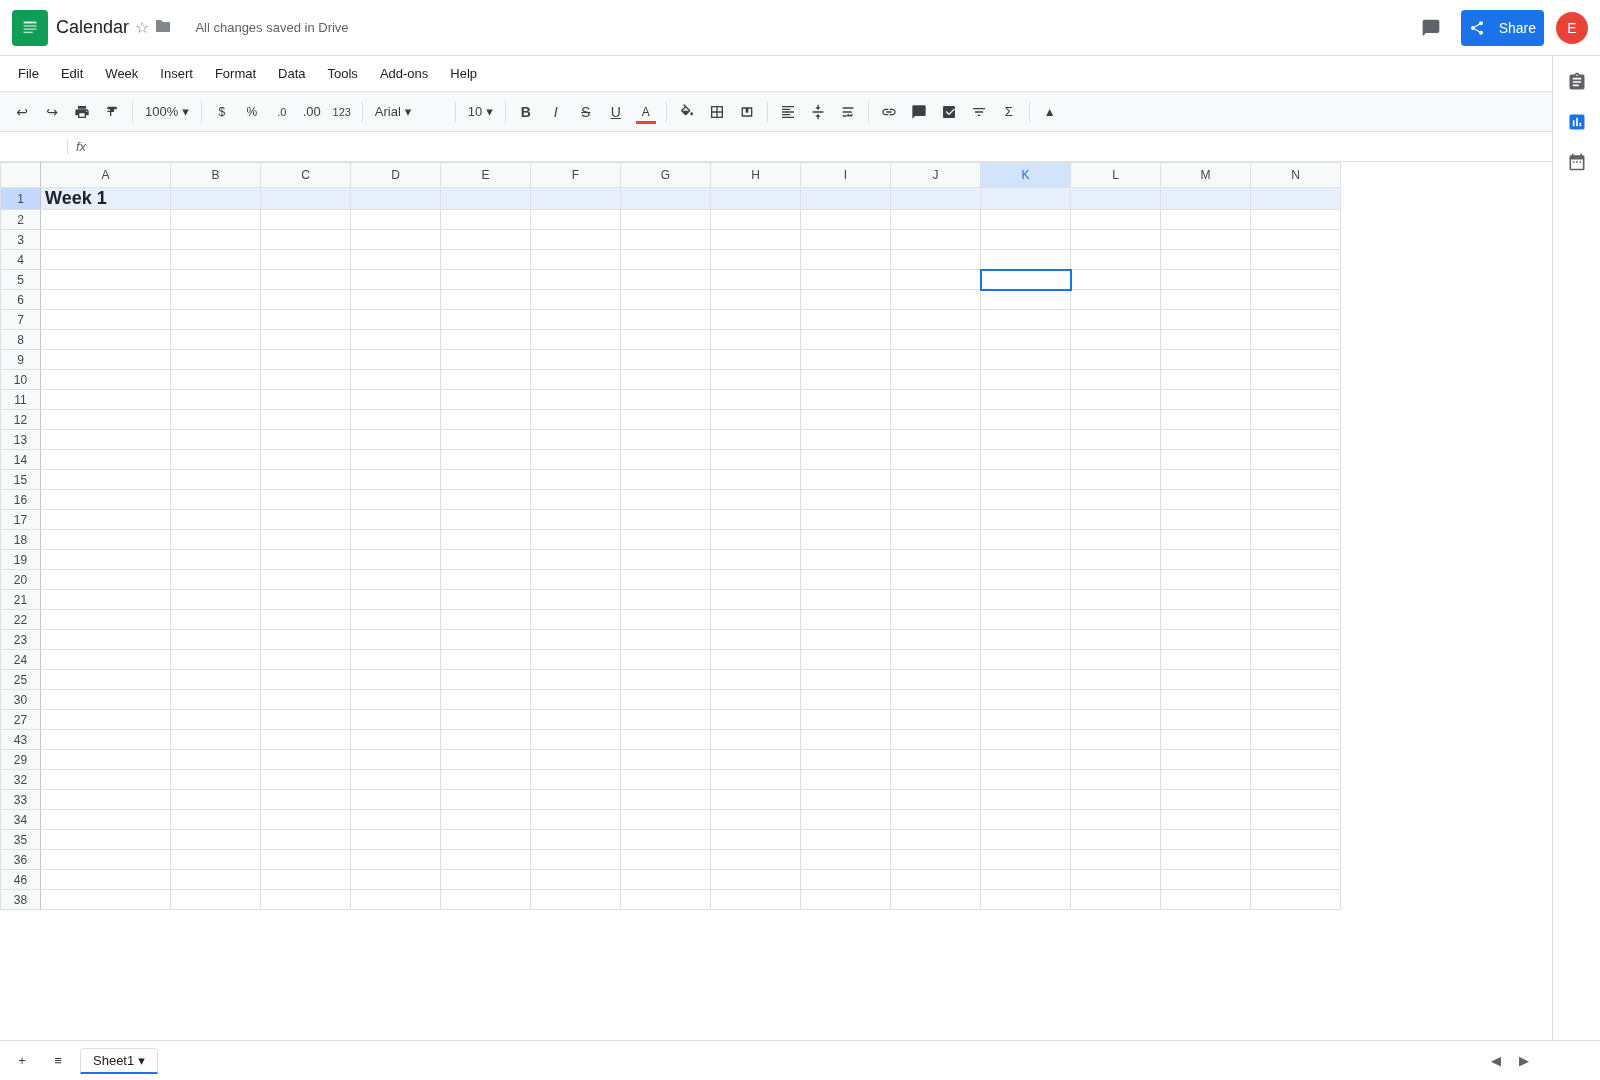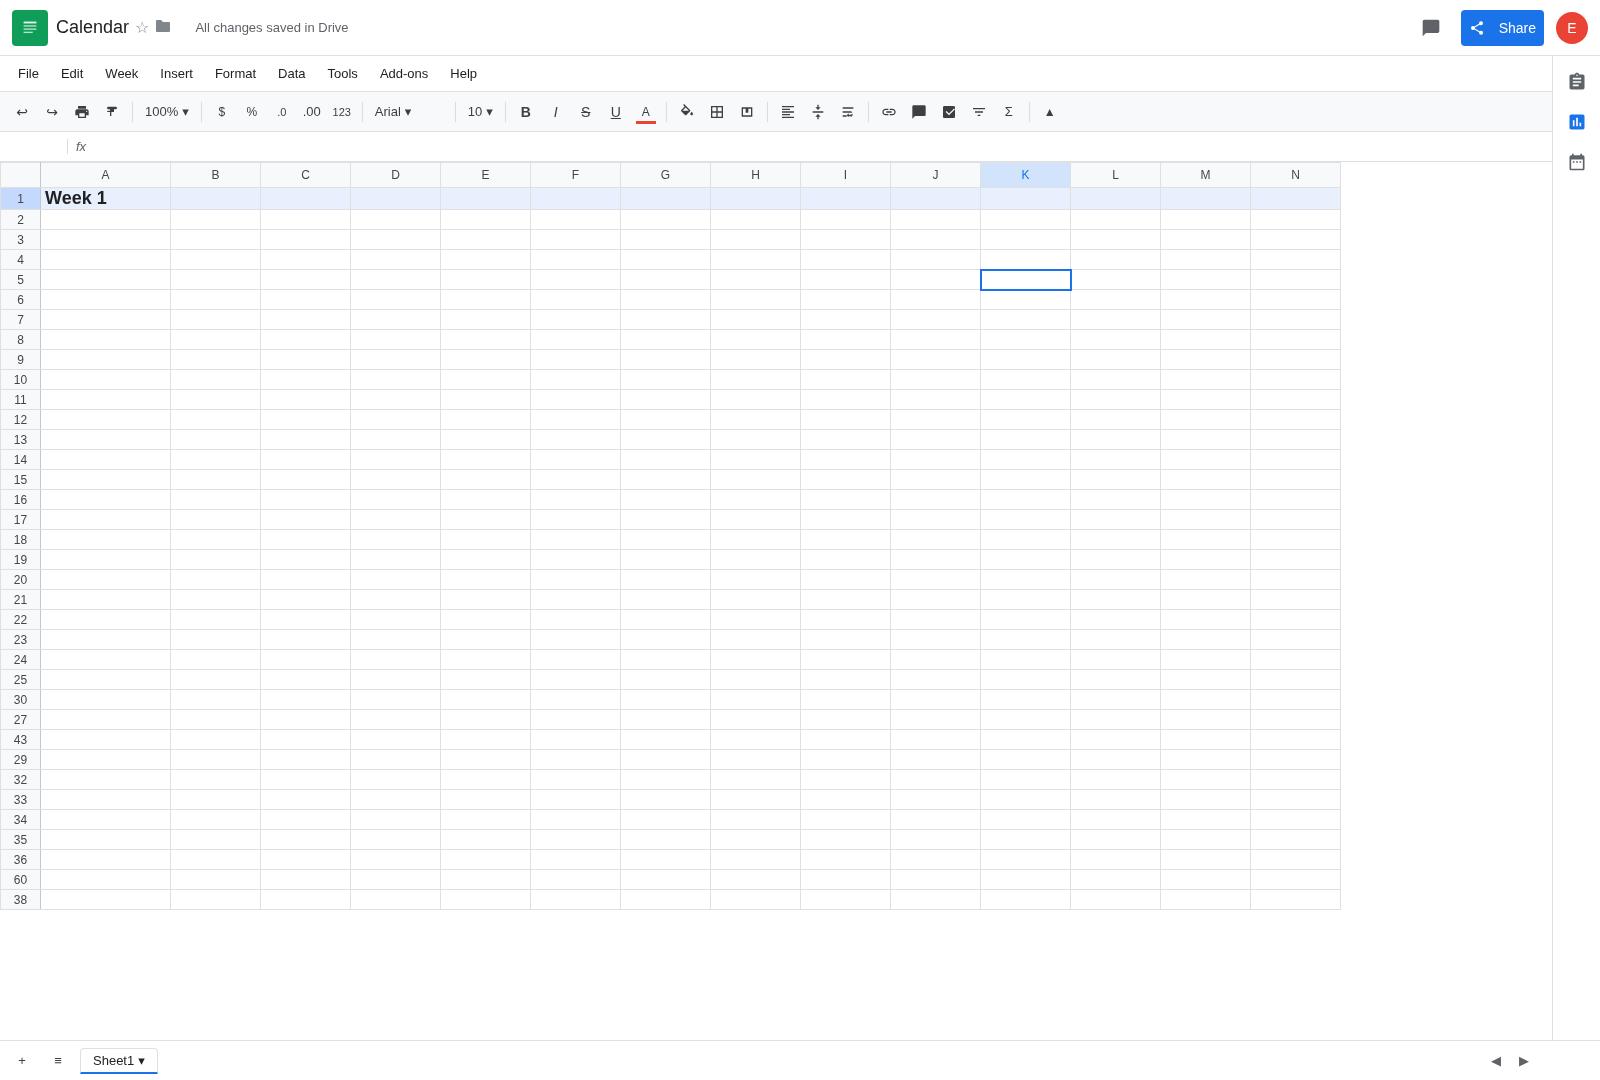--- a/index.html
+++ b/index.html
@@ -1078,21 +1078,21 @@
             <td style="width: 90px;"></td>
             <td style="width: 90px;"></td>
             <td style="width: 90px;"></td>
             <td style="width: 90px;"></td>
             <td style="width: 90px;"></td>
             <td style="width: 90px;"></td>
             <td style="width: 90px;"></td>
             <td style="width: 90px;"></td>
           </tr>
           <tr>
-            <td class="row-num">60</td>
+            <td class="row-num">46</td>
             <td style="width: 130px;"></td>
             <td style="width: 90px;"></td>
             <td style="width: 90px;"></td>
             <td style="width: 90px;"></td>
             <td style="width: 90px;"></td>
             <td style="width: 90px;"></td>
             <td style="width: 90px;"></td>
             <td style="width: 90px;"></td>
             <td style="width: 90px;"></td>
             <td style="width: 90px;"></td>

